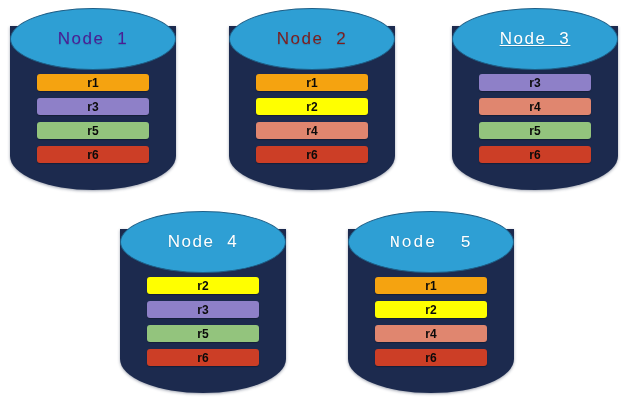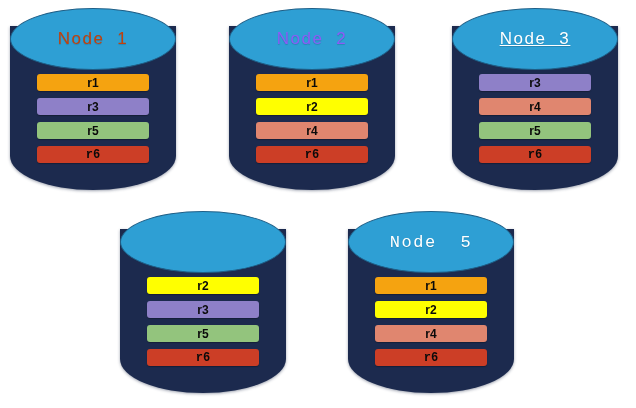--- a/index.html
+++ b/index.html
@@ -82,47 +82,47 @@
     border-radius: 3px;
     display: flex;
     align-items: center;
     justify-content: center;
     font-size: 12px;
     font-weight: bold;
     color: #0a0a0a;
     line-height: 1;
     box-shadow: 0 1px 1px rgba(0, 0, 0, 0.28);
   }
-  .replica:last-child { margin-bottom: 12px; font-family: Liberation Mono, monospace; }
+  .replica:last-child { margin-bottom: 12px; }
 </style>
 </head>
 <body>
 
 <div id="canvas">
     <div class="node" style="left: 10px; top: 8px;">
       <div class="node-body" style="background: rgb(28, 42, 78);"></div>
       <div class="replicas">
         <div class="replica" style="background: rgb(245, 163, 16);">r1</div>
         <div class="replica" style="background: rgb(142, 128, 200);">r3</div>
         <div class="replica" style="background: rgb(147, 196, 125);">r5</div>
         <div class="replica" style="background: rgb(204, 62, 38);">r6</div>
       </div>
       <div class="node-top" style="background: rgb(46, 159, 212);"></div>
-      <div class="node-title" style="color: #c2410c;">Node  1</div>
+      <div class="node-title" style="color: #4c1d95;">Node  1</div>
     </div>
     <div class="node" style="left: 229px; top: 8px;">
       <div class="node-body" style="background: rgb(28, 42, 78);"></div>
       <div class="replicas">
         <div class="replica" style="background: rgb(245, 163, 16);">r1</div>
         <div class="replica" style="background: rgb(255, 255, 0);">r2</div>
         <div class="replica" style="background: rgb(224, 134, 111);">r4</div>
         <div class="replica" style="background: rgb(204, 62, 38);">r6</div>
       </div>
       <div class="node-top" style="background: rgb(46, 159, 212);"></div>
-      <div class="node-title" style="color: #8b5cf6;">Node  2</div>
+      <div class="node-title" style="color: #7f1d1d;">Node  2</div>
     </div>
     <div class="node" style="left: 452px; top: 8px;">
       <div class="node-body" style="background: rgb(28, 42, 78);"></div>
       <div class="replicas">
         <div class="replica" style="background: rgb(142, 128, 200);">r3</div>
         <div class="replica" style="background: rgb(224, 134, 111);">r4</div>
         <div class="replica" style="background: rgb(147, 196, 125);">r5</div>
         <div class="replica" style="background: rgb(204, 62, 38);">r6</div>
       </div>
       <div class="node-top" style="background: rgb(46, 159, 212);"></div>
@@ -130,20 +130,21 @@
     </div>
     <div class="node" style="left: 120px; top: 211px;">
       <div class="node-body" style="background: rgb(28, 42, 78);"></div>
       <div class="replicas">
         <div class="replica" style="background: rgb(255, 255, 0);">r2</div>
         <div class="replica" style="background: rgb(142, 128, 200);">r3</div>
         <div class="replica" style="background: rgb(147, 196, 125);">r5</div>
         <div class="replica" style="background: rgb(204, 62, 38);">r6</div>
       </div>
       <div class="node-top" style="background: rgb(46, 159, 212);"></div>
+      <div class="node-title" style="color: rgb(255, 255, 255);">Node  4</div>
     </div>
     <div class="node" style="left: 348px; top: 211px;">
       <div class="node-body" style="background: rgb(28, 42, 78);"></div>
       <div class="replicas">
         <div class="replica" style="background: rgb(245, 163, 16);">r1</div>
         <div class="replica" style="background: rgb(255, 255, 0);">r2</div>
         <div class="replica" style="background: rgb(224, 134, 111);">r4</div>
         <div class="replica" style="background: rgb(204, 62, 38);">r6</div>
       </div>
       <div class="node-top" style="background: rgb(46, 159, 212);"></div>

